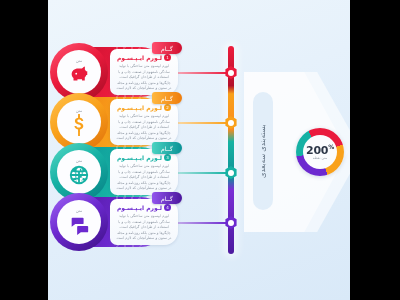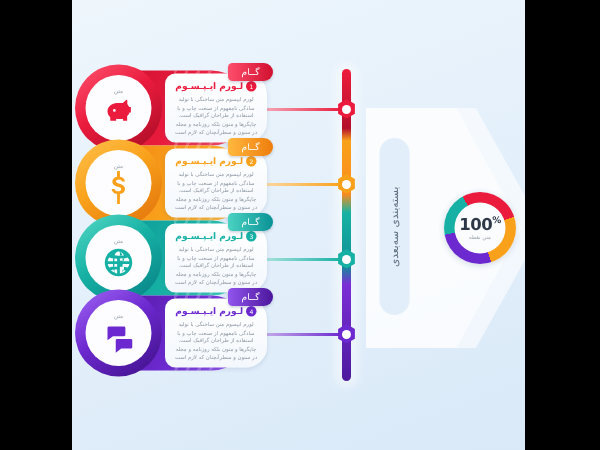--- a/index.html
+++ b/index.html
@@ -243,20 +243,20 @@
           <span class="tt">لـورم ایـپـسـوم</span>
         </div>
         <div class="body">لورم ایپسوم متن ساختگی با تولید سادگی نامفهوم از صنعت چاپ و با استفاده از طراحان گرافیک است. چاپگرها و متون بلکه روزنامه و مجله در ستون و سطرآنچنان که لازم است</div>
       </div>
       <div class="pill">گــام</div>
     </div>
 
     <div class="donutwrap">
       <div class="donut"></div>
       <div class="donut-in">
-        <div class="donut-pct"><span>100</span><sup>%</sup></div>
+        <div class="donut-pct"><span>200</span><sup>%</sup></div>
         <div class="donut-sub">متن
 نقطه</div>
       </div>
     </div>
 
   </div>
 </div>
 
 </body></html>

